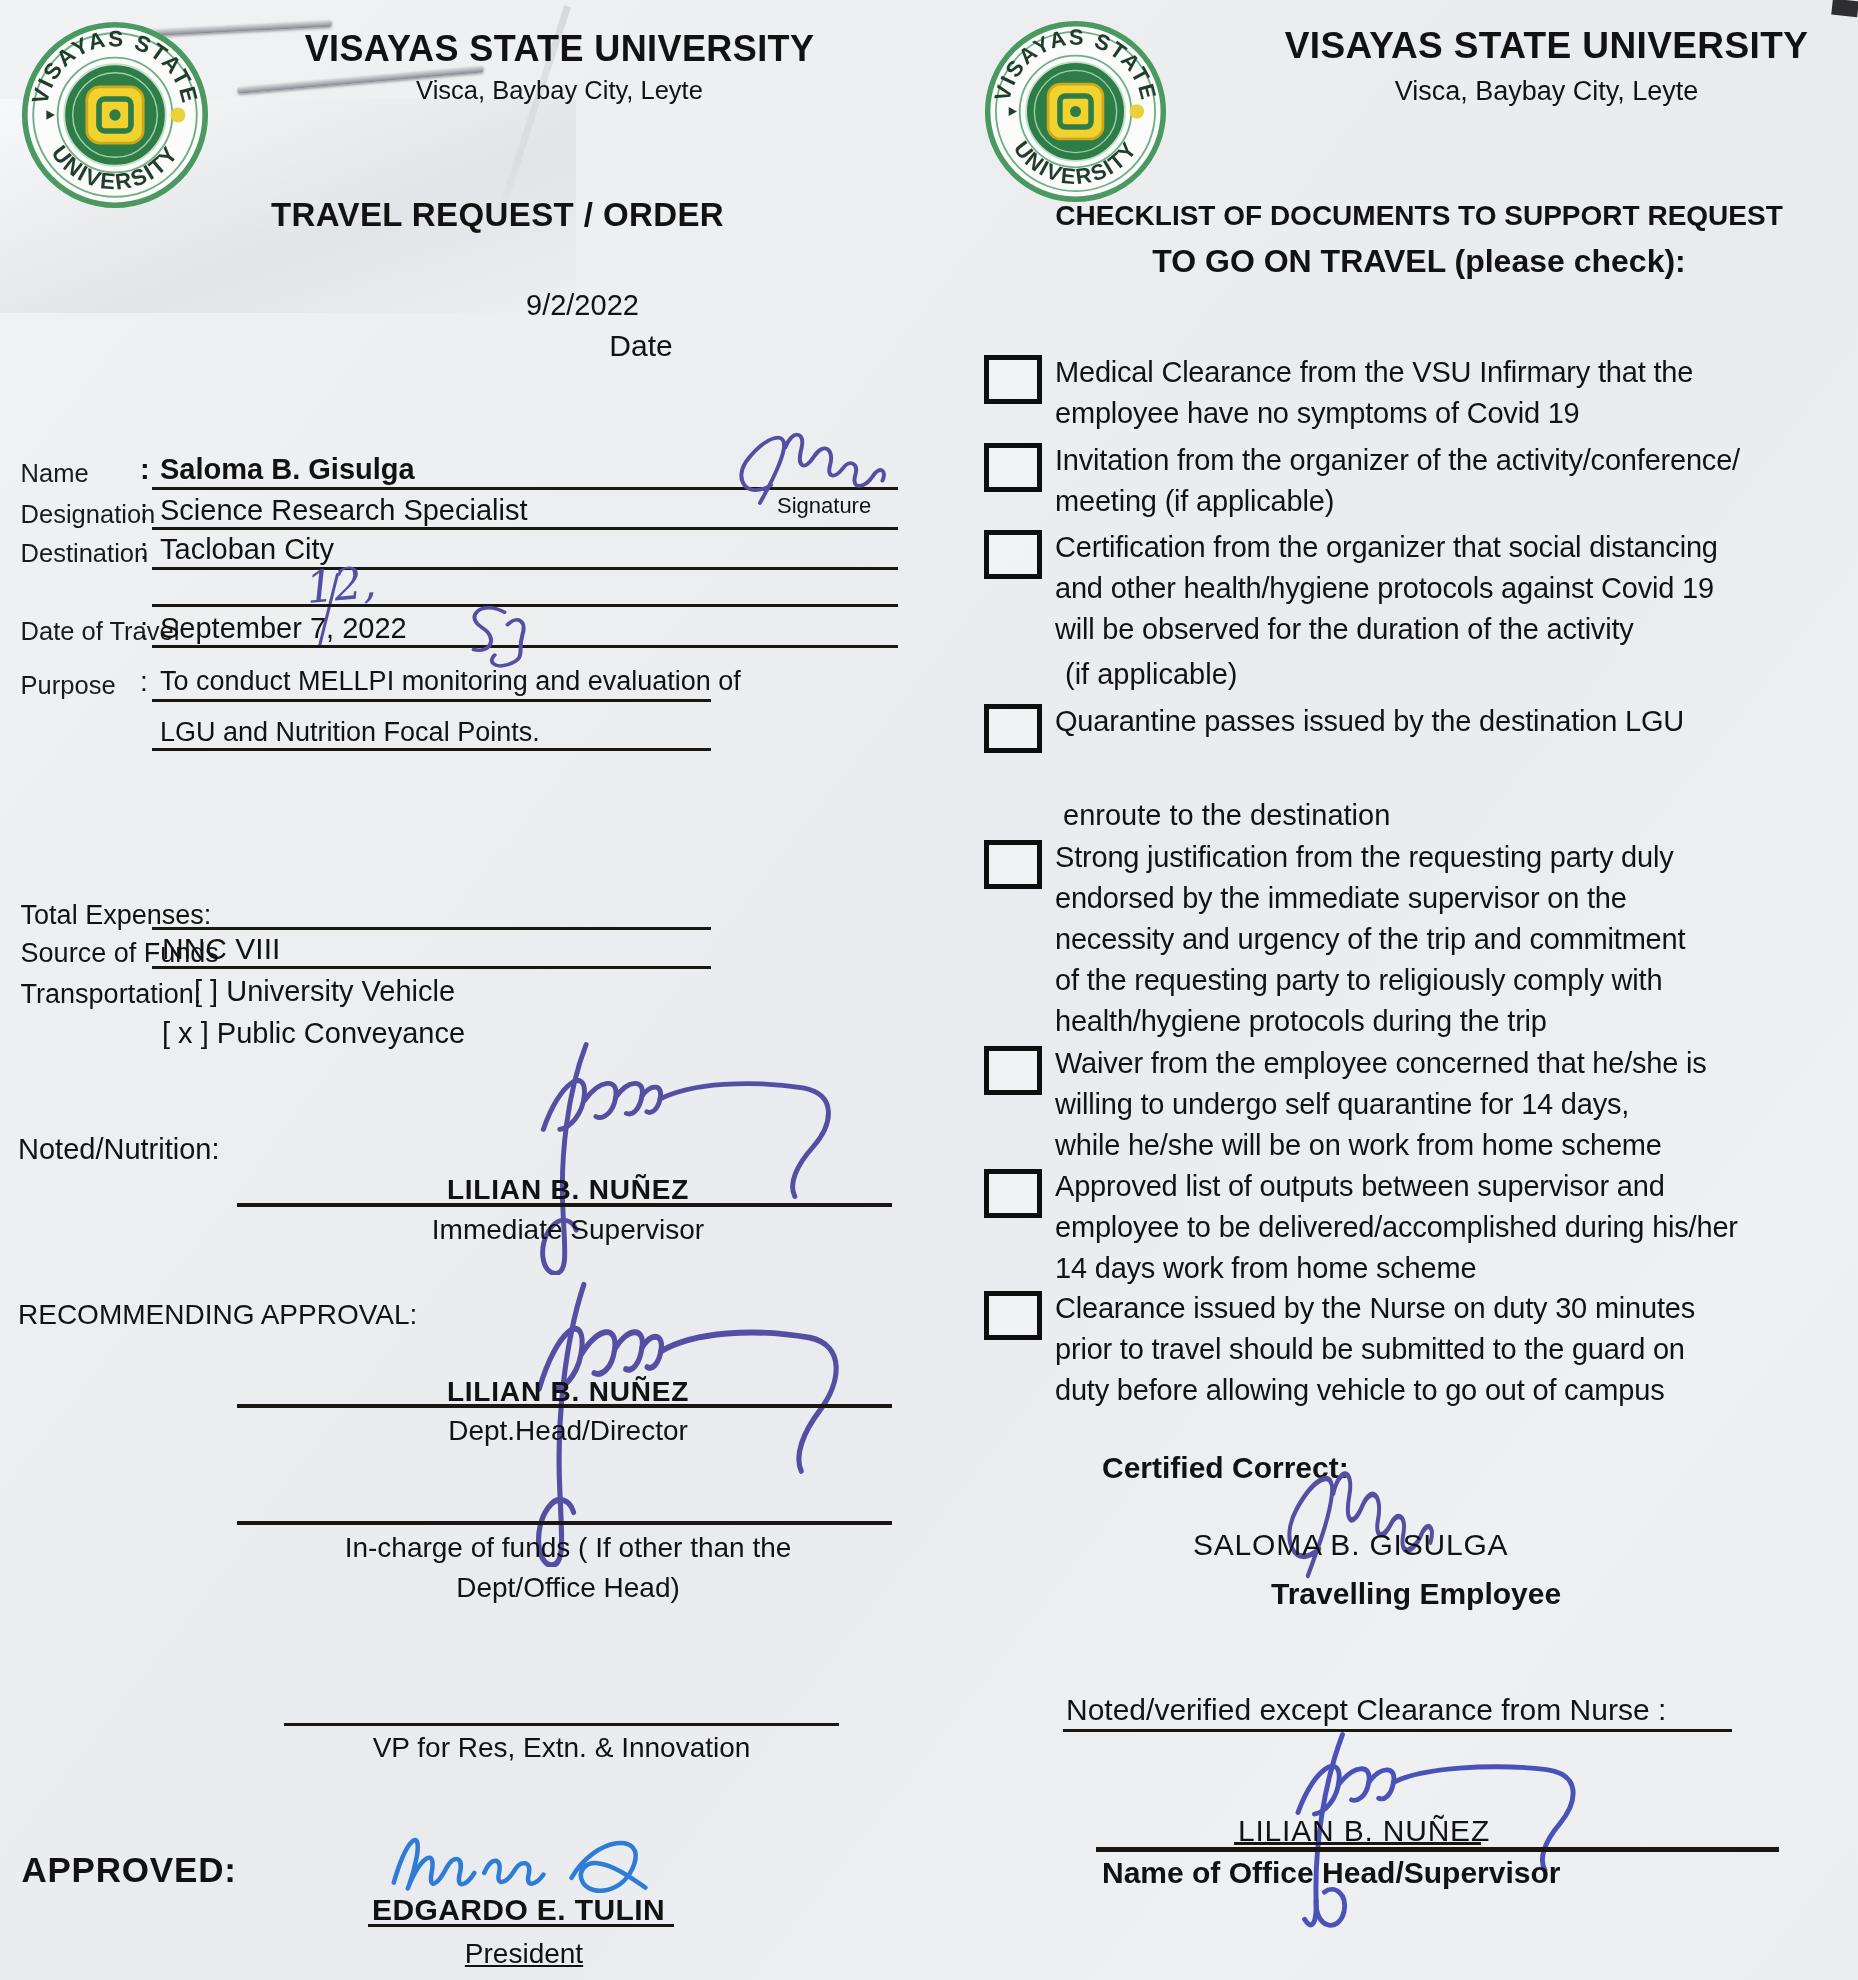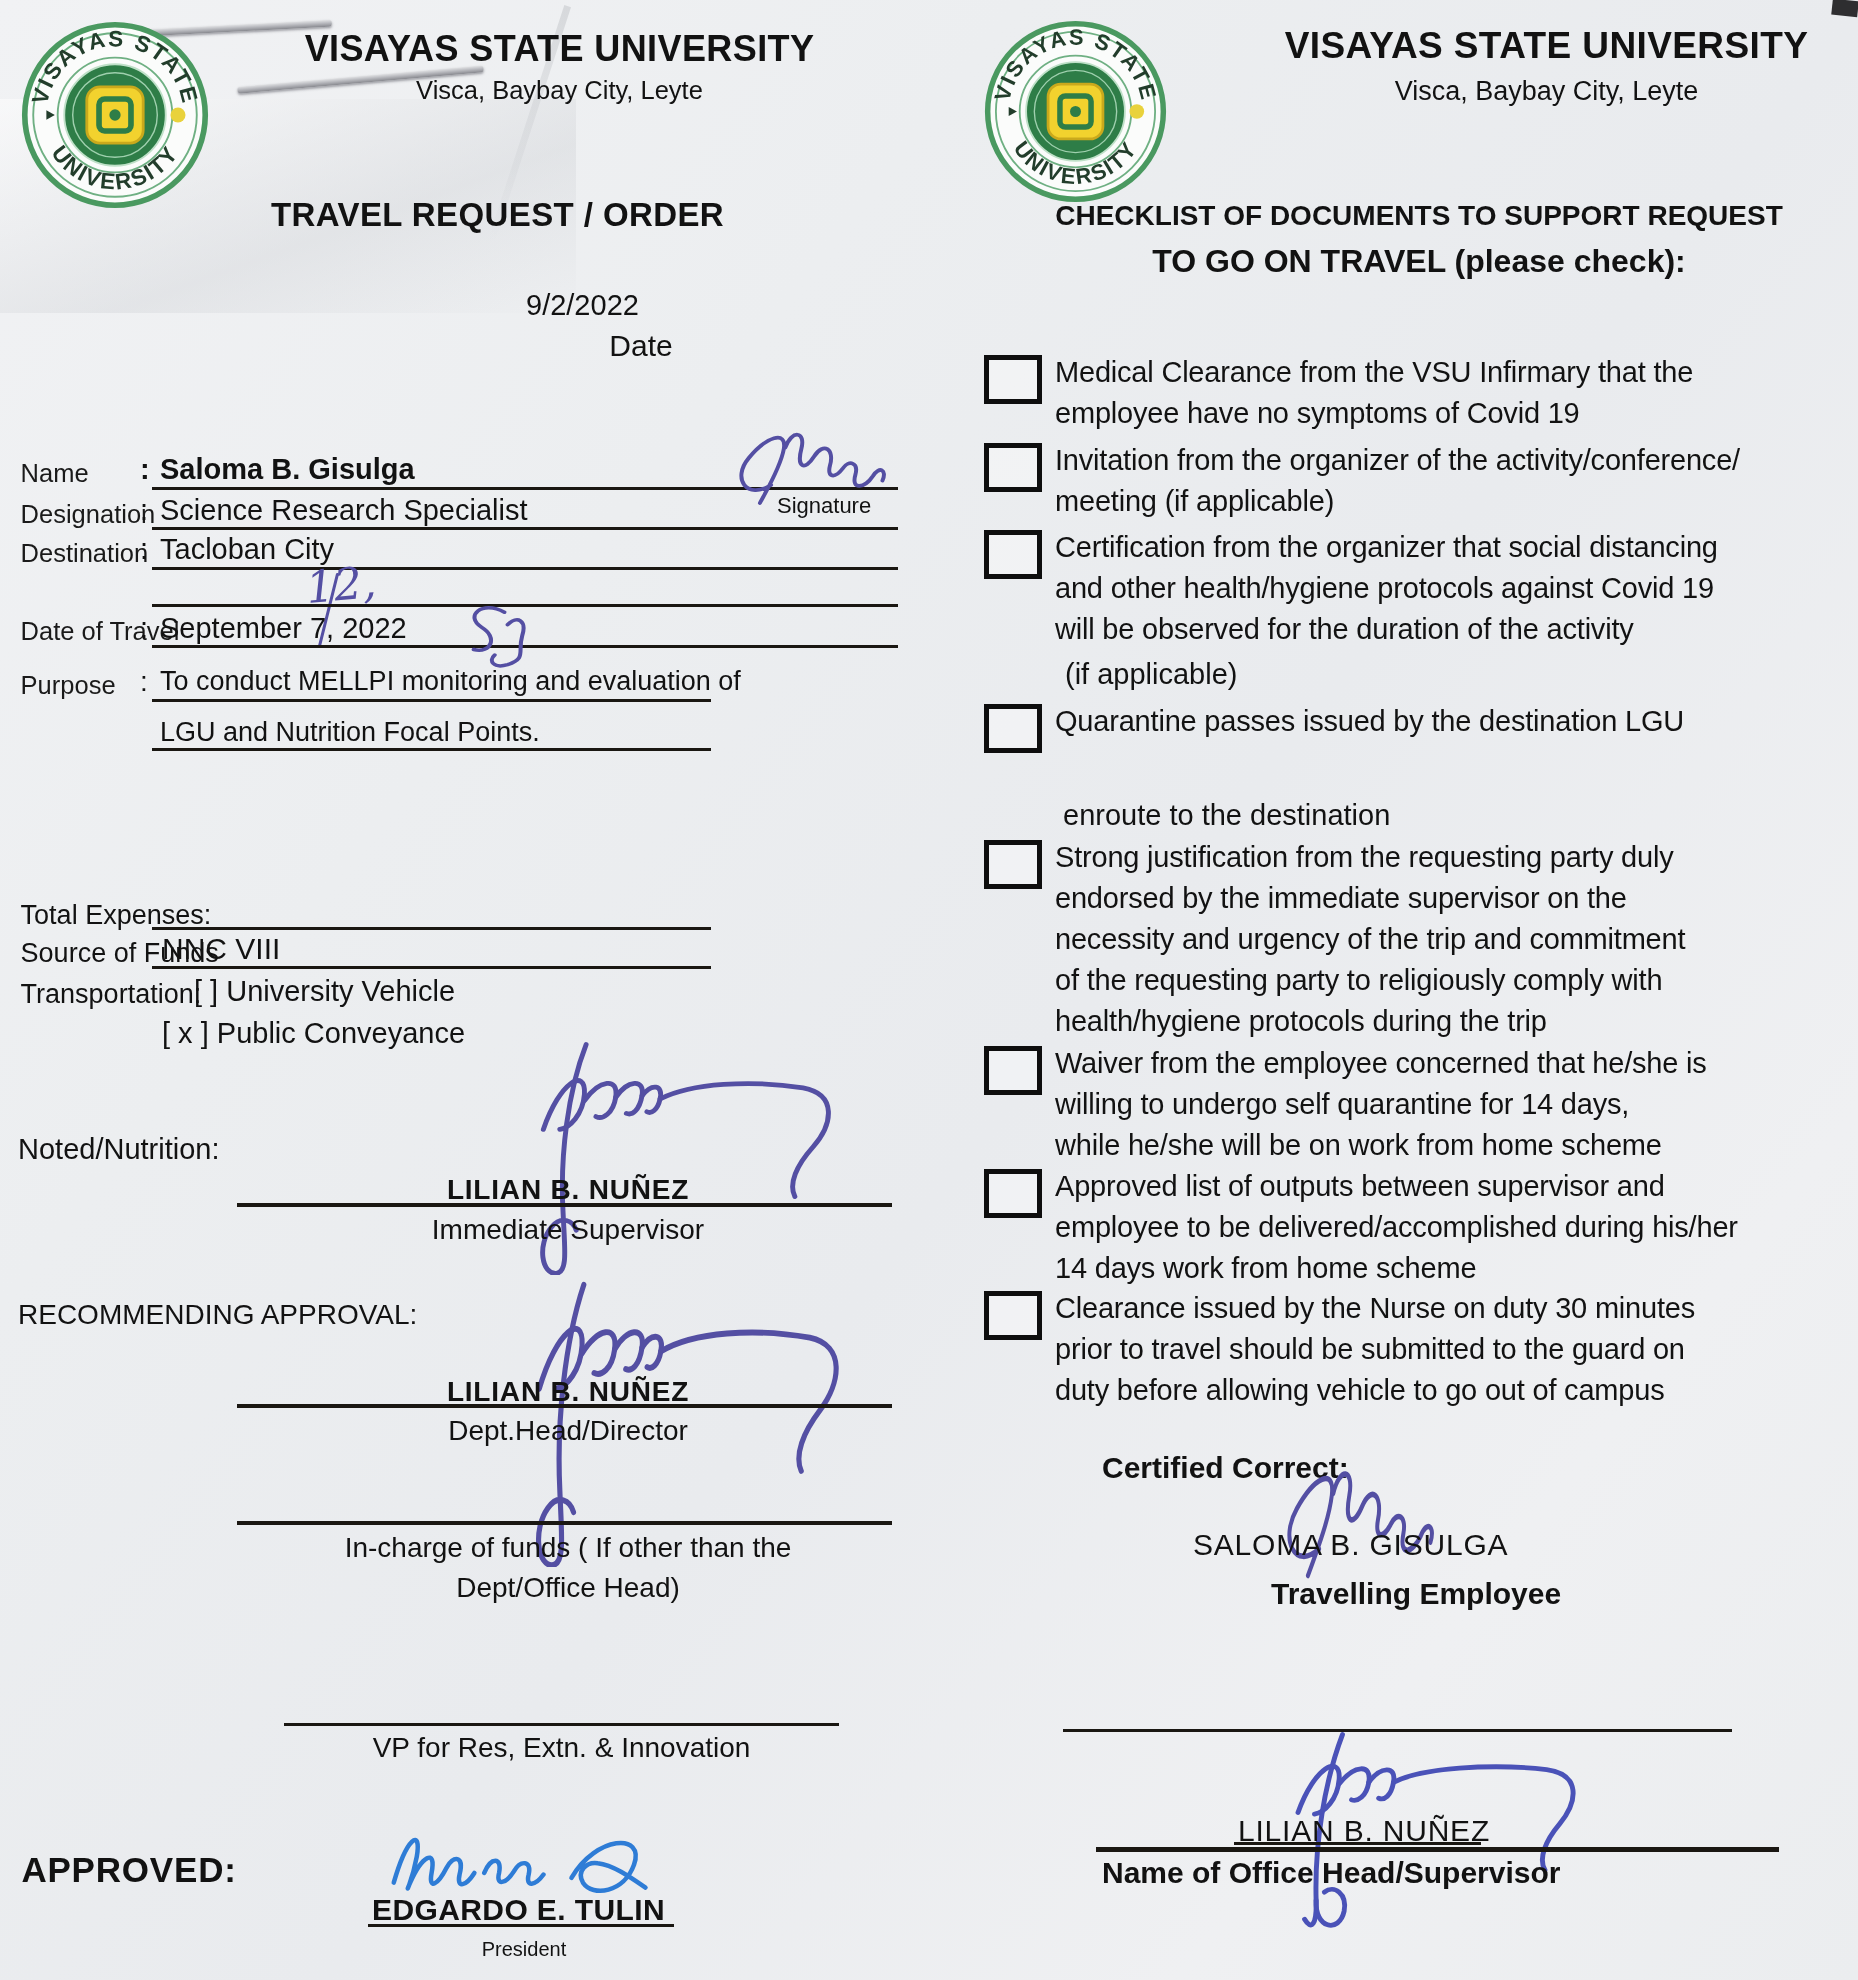--- a/index.html
+++ b/index.html
@@ -160,21 +160,21 @@
   <div class="abs b" style="left:21.4px;top:1850px;font-size:35px;letter-spacing:0.8px;">APPROVED:</div>
   <svg class="sig" style="left:374px;top:1803px;" width="362" height="122" viewBox="0 0 440 150" preserveAspectRatio="none">
     <g fill="none" stroke="#2e7cd6" stroke-width="5.5" stroke-linecap="round">
       <path d="M 24,98 C 40,42 58,30 52,66 C 46,98 36,116 44,98 C 58,66 76,54 70,86 C 66,108 78,100 88,80 C 96,64 110,64 104,88 C 100,106 112,102 122,86"></path>
       <path d="M 134,86 C 142,66 156,66 152,86 C 148,102 160,100 170,84 C 178,70 192,70 188,88 C 184,104 196,102 206,88"></path>
       <path d="M 240,92 C 270,40 330,36 316,76 C 304,110 266,116 254,98 C 246,84 258,72 272,74 C 290,76 310,90 330,104"></path>
     </g>
   </svg>
   <div class="abs b" style="left:372px;top:1893px;font-size:30px;letter-spacing:0.4px;white-space:nowrap;">EDGARDO E. TULIN</div>
   <div class="ln" style="left:368px;top:1924px;width:306px;"></div>
-  <div class="abs" style="left:372px;top:1938px;width:304px;text-align:center;font-size:20px;">President</div>
+  <div class="abs" style="left:372px;top:1938px;width:304px;text-align:center;font-size:28px;text-decoration:underline;">President</div>
 
   <div class="abs" style="left:984px;top:20px;width:183px;height:183px;">
     <svg width="183" height="183" viewBox="0 0 200 200">
       <circle cx="100" cy="100" r="96" fill="#fbfcfb" stroke="#4a9960" stroke-width="6"></circle>
       <circle cx="100" cy="100" r="87" fill="none" stroke="#6fb083" stroke-width="2"></circle>
       <circle cx="100" cy="100" r="61" fill="none" stroke="#6fb083" stroke-width="2"></circle>
       <defs>
         <path id="arcT2" d="M 27,100 A 73,73 0 0 1 173,100"></path>
         <path id="arcB2" d="M 21,100 A 79,79 0 0 0 179,100"></path>
       </defs>
@@ -275,20 +275,21 @@
     </div>
   </div>
 
   <div class="abs b" style="left:1102px;top:1451px;font-size:30px;">Certified Correct:</div>
   <svg class="sig" style="left:1257px;top:1424px;" width="191" height="156" viewBox="0 0 240 140" preserveAspectRatio="none">
     <path d="M 78,112 C 48,132 28,104 50,76 C 72,48 98,38 94,64 C 90,88 72,120 64,136 M 96,62 C 104,38 122,40 116,64 C 110,88 120,94 132,74 C 144,54 158,64 152,86 C 148,102 158,104 168,90 C 176,78 188,82 184,98 C 178,120 196,116 206,100 C 214,86 224,92 218,106" fill="none" stroke="#544fa3" stroke-width="5" stroke-linecap="round"></path>
   </svg>
   <div class="abs" style="left:1193px;top:1528px;font-size:30px;letter-spacing:0.8px;white-space:nowrap;">SALOMA B. GISULGA</div>
   <div class="abs b" style="left:1271px;top:1577px;font-size:30px;white-space:nowrap;">Travelling Employee</div>
 
+  <div class="abs" style="left:1066px;top:1693px;font-size:30px;white-space:nowrap;">Noted/verified except Clearance from Nurse :</div>
   <div class="ln" style="left:1063px;top:1729px;width:669px;"></div>
 
   <svg class="sig" style="left:1219px;top:1725px;" width="428" height="207" viewBox="0 0 520 260" preserveAspectRatio="none">
     <g fill="none" stroke="#4a52b8" stroke-width="6" stroke-linecap="round">
       <path d="M 150,12 C 128,72 116,150 118,220 C 119,252 112,258 104,244"></path>
       <path d="M 118,220 C 116,256 146,262 152,234 C 156,212 140,200 128,210"></path>
       <path d="M 96,110 C 116,52 148,36 146,68 C 144,94 128,110 116,112"></path>
       <path d="M 146,74 C 164,50 186,48 182,72 C 179,90 168,97 161,94"></path>
       <path d="M 182,72 C 196,52 216,50 212,72 C 209,89 201,95 194,92"></path>
       <path d="M 212,72 C 246,54 330,48 398,56 C 440,62 436,96 414,124 C 396,146 388,168 396,182"></path>

